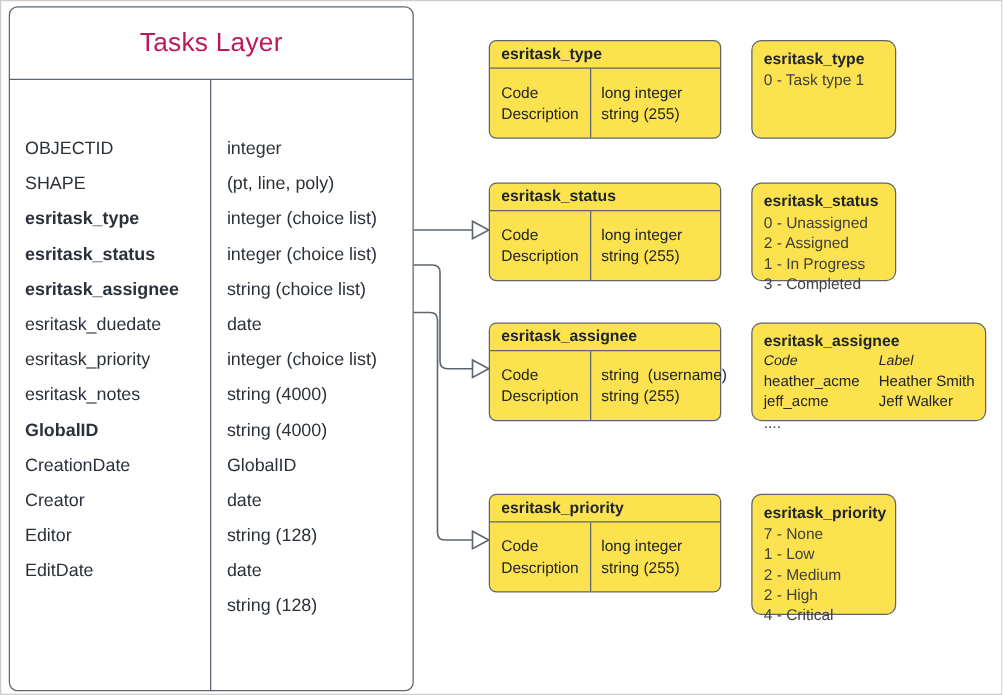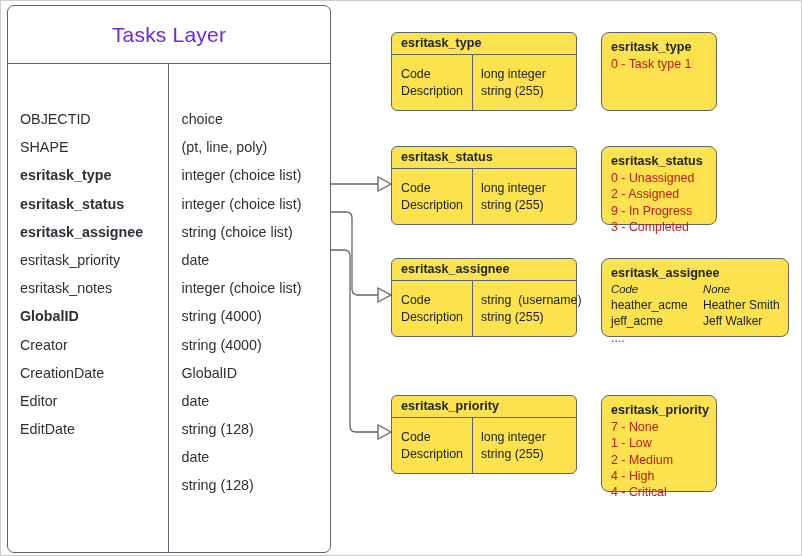--- a/index.html
+++ b/index.html
@@ -36,21 +36,21 @@
     background: #ffffff;
   }
   #tasks-title {
     height: 58px;
     box-sizing: border-box;
     border-bottom: 1.3px solid #5d6670;
     display: flex;
     align-items: center;
     justify-content: center;
     font-size: 21px;
-    color: #6d28d9;
+    color: #be185d;
     letter-spacing: 0.2px;
   }
   #tasks-body {
     position: relative;
     height: 488px;
     display: flex;
   }
   #tasks-col-divider {
     position: absolute;
     left: 160px;
@@ -135,21 +135,21 @@
   .vbox-title {
     font-size: 12.6px;
     font-weight: bold;
     color: #20252b;
     line-height: 17px;
     white-space: nowrap;
   }
   .vline {
     font-size: 12.4px;
     line-height: 16.3px;
-    color: #b91c1c;
+    color: #404040;
     white-space: nowrap;
   }
   .vrow {
     display: flex;
     font-size: 12px;
     line-height: 16.3px;
     color: #20252b;
     white-space: nowrap;
   }
   .vrow .c1 { width: 92px; }
@@ -174,30 +174,31 @@
   <div id="tasks-layer">
     <div id="tasks-title">Tasks Layer</div>
     <div id="tasks-body">
       <div id="tasks-col-divider"></div>
       <div id="col-names" class="field-col">
           <div class="field-cell">OBJECTID</div>
           <div class="field-cell">SHAPE</div>
           <div class="field-cell bold">esritask_type</div>
           <div class="field-cell bold">esritask_status</div>
           <div class="field-cell bold">esritask_assignee</div>
+          <div class="field-cell">esritask_duedate</div>
           <div class="field-cell">esritask_priority</div>
           <div class="field-cell">esritask_notes</div>
           <div class="field-cell bold">GlobalID</div>
+          <div class="field-cell">CreationDate</div>
           <div class="field-cell">Creator</div>
-          <div class="field-cell">CreationDate</div>
           <div class="field-cell">Editor</div>
           <div class="field-cell">EditDate</div>
         </div>
       <div id="col-types" class="field-col">
-          <div class="field-cell">choice</div>
+          <div class="field-cell">integer</div>
           <div class="field-cell">(pt, line, poly)</div>
           <div class="field-cell">integer (choice list)</div>
           <div class="field-cell">integer (choice list)</div>
           <div class="field-cell">string (choice list)</div>
           <div class="field-cell">date</div>
           <div class="field-cell">integer (choice list)</div>
           <div class="field-cell">string (4000)</div>
           <div class="field-cell">string (4000)</div>
           <div class="field-cell">GlobalID</div>
           <div class="field-cell">date</div>
@@ -270,47 +271,47 @@
 
   <div class="vbox" id="dom-type" style="left:600px; top:31px; width:116px; height:79px;">
     <div class="vbox-title">esritask_type</div>
     <div class="vline">0 - Task type 1</div>
   </div>
 
   <div class="vbox" id="dom-status" style="left:600px; top:145px; width:116px; height:79px;">
     <div class="vbox-title">esritask_status</div>
     <div class="vline">0 - Unassigned</div>
     <div class="vline">2 - Assigned</div>
-    <div class="vline">9 - In Progress</div>
+    <div class="vline">1 - In Progress</div>
     <div class="vline">3 - Completed</div>
   </div>
 
   <div class="vbox" id="dom-assignee" style="left:600px; top:257px; width:188px; height:79px;">
     <div class="vbox-title">esritask_assignee</div>
     <div class="vrow hdr">
       <span class="c1">Code</span>
-      <span class="c2">None</span>
+      <span class="c2">Label</span>
     </div>
     <div class="vrow">
       <span class="c1">heather_acme</span>
       <span class="c2">Heather Smith</span>
     </div>
     <div class="vrow">
       <span class="c1">jeff_acme</span>
       <span class="c2">Jeff Walker</span>
     </div>
     <div class="vline">....</div>
   </div>
 
   <div class="vbox" id="dom-priority" style="left:600px; top:394px; width:116px; height:97px;">
     <div class="vbox-title">esritask_priority</div>
     <div class="vline">7 - None</div>
     <div class="vline">1 - Low</div>
     <div class="vline">2 - Medium</div>
-    <div class="vline">4 - High</div>
+    <div class="vline">2 - High</div>
     <div class="vline">4 - Critical</div>
   </div>
 
   <svg id="connectors" viewBox="0 0 802 556" xmlns="http://www.w3.org/2000/svg">
     <g fill="none" stroke="#5d6670" stroke-width="1.3">
 
       <path d="M330,183 L377,183"></path>
 
       <path d="M330,211 L345,211 Q351,211 351,217 L351,288 Q351,294 357,294 L377,294"></path>
 

